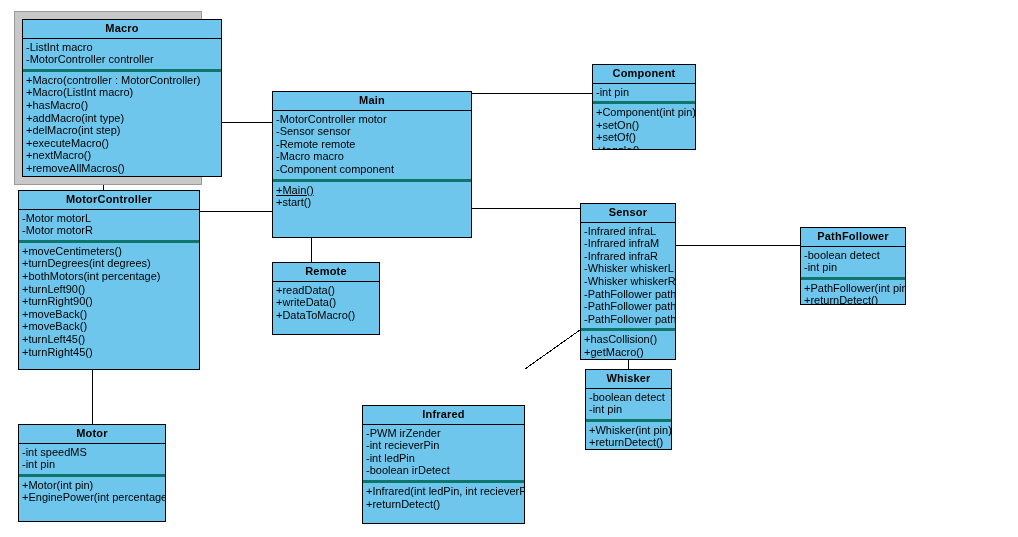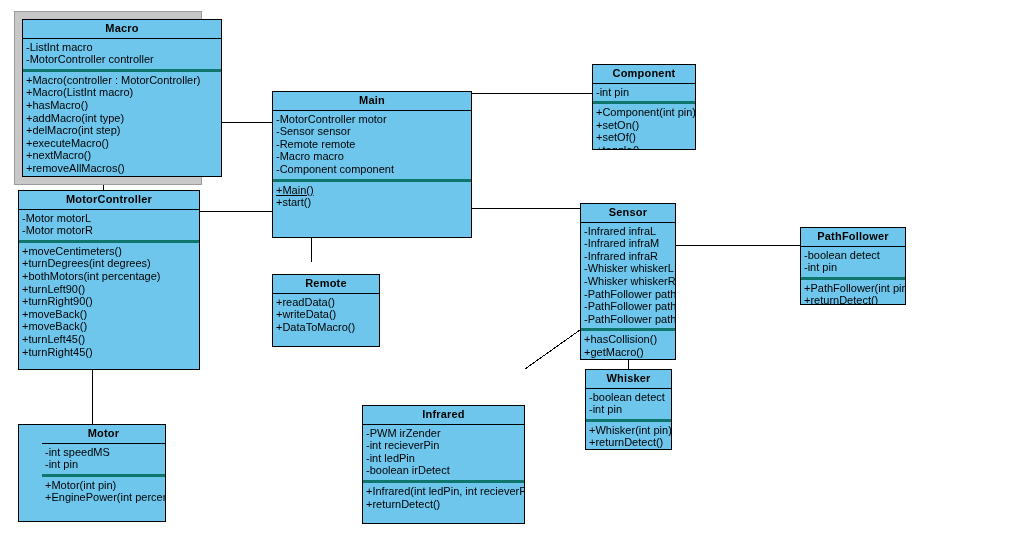--- a/index.html
+++ b/index.html
@@ -110,21 +110,21 @@
           <div class="member">+turnDegrees(int degrees)</div>
           <div class="member">+bothMotors(int percentage)</div>
           <div class="member">+turnLeft90()</div>
           <div class="member">+turnRight90()</div>
           <div class="member">+moveBack()</div>
           <div class="member">+moveBack()</div>
           <div class="member">+turnLeft45()</div>
           <div class="member">+turnRight45()</div>
         </div>
       </div>
-      <div class="uml-class" style="left: 18px; top: 424px; width: 148px; height: 98px; padding-left: 23px;">
+      <div class="uml-class" style="left: 18px; top: 424px; width: 148px; height: 98px;">
         <div class="title">Motor</div>
         <div class="compartment bordered">
           <div class="member">-int speedMS</div>
           <div class="member">-int pin</div>
         </div>
         <div class="compartment">
           <div class="member">+Motor(int pin)</div>
           <div class="member">+EnginePower(int percentage)</div>
         </div>
       </div>
@@ -135,21 +135,21 @@
           <div class="member">-Sensor sensor</div>
           <div class="member">-Remote remote</div>
           <div class="member">-Macro macro</div>
           <div class="member">-Component component</div>
         </div>
         <div class="compartment">
           <div class="member static">+Main()</div>
           <div class="member">+start()</div>
         </div>
       </div>
-      <div class="uml-class" style="left: 272px; top: 262px; width: 108px; height: 73px; margin-top: 12px;">
+      <div class="uml-class" style="left: 272px; top: 262px; width: 108px; height: 73px;">
         <div class="title">Remote</div>
         <div class="compartment">
           <div class="member">+readData()</div>
           <div class="member">+writeData()</div>
           <div class="member">+DataToMacro()</div>
         </div>
       </div>
       <div class="uml-class" style="left: 592px; top: 64px; width: 104px; height: 86px;">
         <div class="title">Component</div>
         <div class="compartment bordered">

